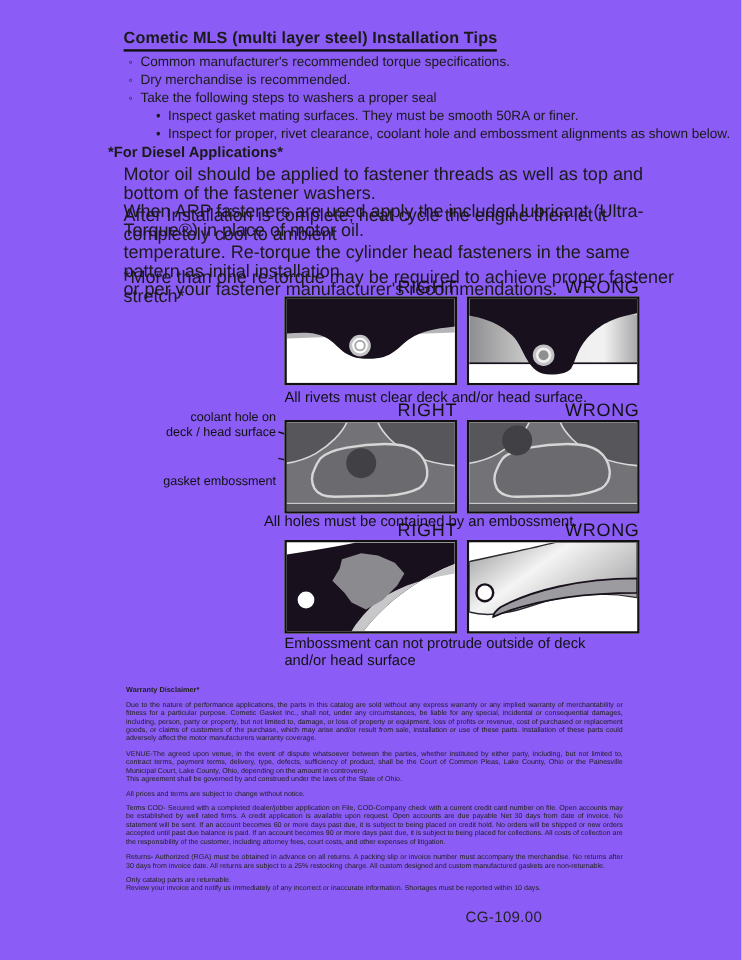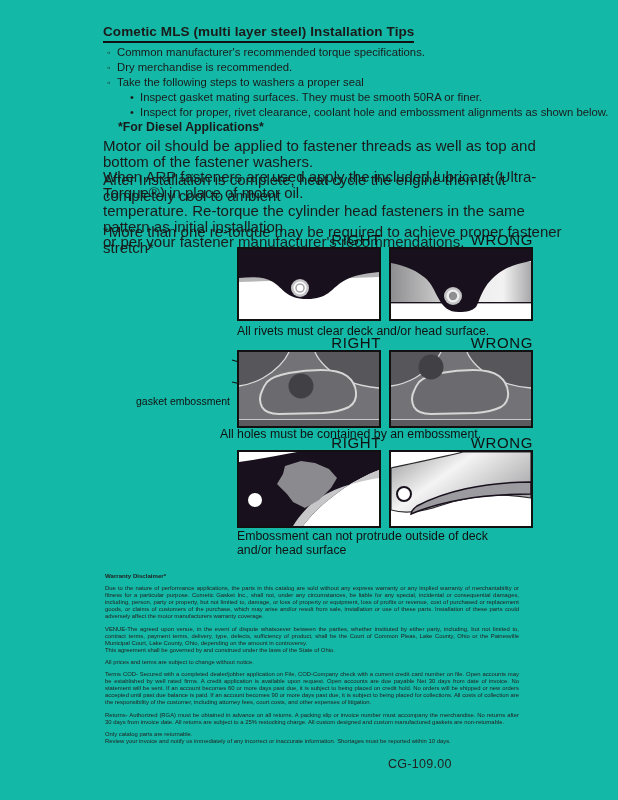--- a/index.html
+++ b/index.html
@@ -1,17 +1,17 @@
 <!DOCTYPE html>
 <html><head>
 <meta charset="utf-8">
 <style>
   html,body { margin:0; padding:0; background:#ffffff; }
   .page {
-    position:relative; width:618px; height:800px; background:#14b8a6;
+    position:relative; width:618px; height:800px; background:#8b5cf6;
     font-family:"Liberation Sans", sans-serif; color:#1a1a1a; overflow:hidden;
   }
   .abs { position:absolute; }
 
   .title {
     left:103px; top:24px; font-size:13.5px; font-weight:bold;
     border-bottom:2px solid #111; padding-bottom:2px; letter-spacing:0.1px;
   }
 
   .bullets { left:107px; top:45px; font-size:11.3px; line-height:15px; }
@@ -64,21 +64,21 @@
     <div class="bullet sub">
       <span class="mark">•</span>
       <span>Inspect gasket mating surfaces.  They must be smooth 50RA or finer.</span>
     </div>
     <div class="bullet sub">
       <span class="mark">•</span>
       <span>Inspect for proper, rivet clearance, coolant hole and embossment alignments as shown below.</span>
     </div>
   </div>
 
-  <div class="abs h2" style="left:118px; top:120px;">*For Diesel Applications*</div>
+  <div class="abs h2" style="left:90px; top:120px;">*For Diesel Applications*</div>
   <div class="abs para" style="left:103px; top:138px; width:440px;">Motor oil should be applied to fastener threads as well as top and bottom of the fastener washers.
 When ARP fasteners are used apply the included lubricant (Ultra-Torque®) in place of motor oil.</div>
   <div class="abs para" style="left:103px; top:172px; width:440px;">After Installation is complete, heat cycle the engine then let it completely cool to ambient
 temperature. Re-torque the cylinder head fasteners in the same pattern as initial installation
 or per your fastener manufacturer's recommendations.</div>
   <div class="abs para" style="left:103px; top:224px; width:460px;">*More than one re-torque may be required to achieve proper fastener stretch*</div>
 
   <div class="abs dlabel" style="left:237px; top:231px;">RIGHT</div>
   <div class="abs dlabel" style="left:389px; top:231px;">WRONG</div>
 
@@ -114,20 +114,22 @@
         <circle cx="62" cy="47" r="6.5" fill="#efefef"></circle>
         <circle cx="62" cy="47" r="4.2" fill="#8f8f92"></circle>
       </g>
     </svg>
   </div>
   <div class="abs caption" style="left:237px; top:325px;">All rivets must clear deck and/or head surface.</div>
 
   <div class="abs dlabel" style="left:237px; top:334px;">RIGHT</div>
   <div class="abs dlabel" style="left:389px; top:334px;">WRONG</div>
 
+  <div class="abs annot" style="left:90px; top:342px;">coolant hole on
+deck / head surface</div>
   <div class="abs annot" style="left:90px; top:395px;">gasket embossment</div>
 
   <svg class="abs" style="left:225px; top:345px;" width="90" height="55" viewBox="0 0 90 55">
     <line x1="7" y1="15" x2="72" y2="34" stroke="#111" stroke-width="1.1"></line>
     <line x1="7" y1="37" x2="38" y2="44" stroke="#111" stroke-width="1.1"></line>
   </svg>
 
   <div class="abs dbox" style="left:237px; top:350px;">
     <svg width="140" height="74" viewBox="0 0 140 74">
       <rect width="140" height="74" fill="#737377"></rect>

